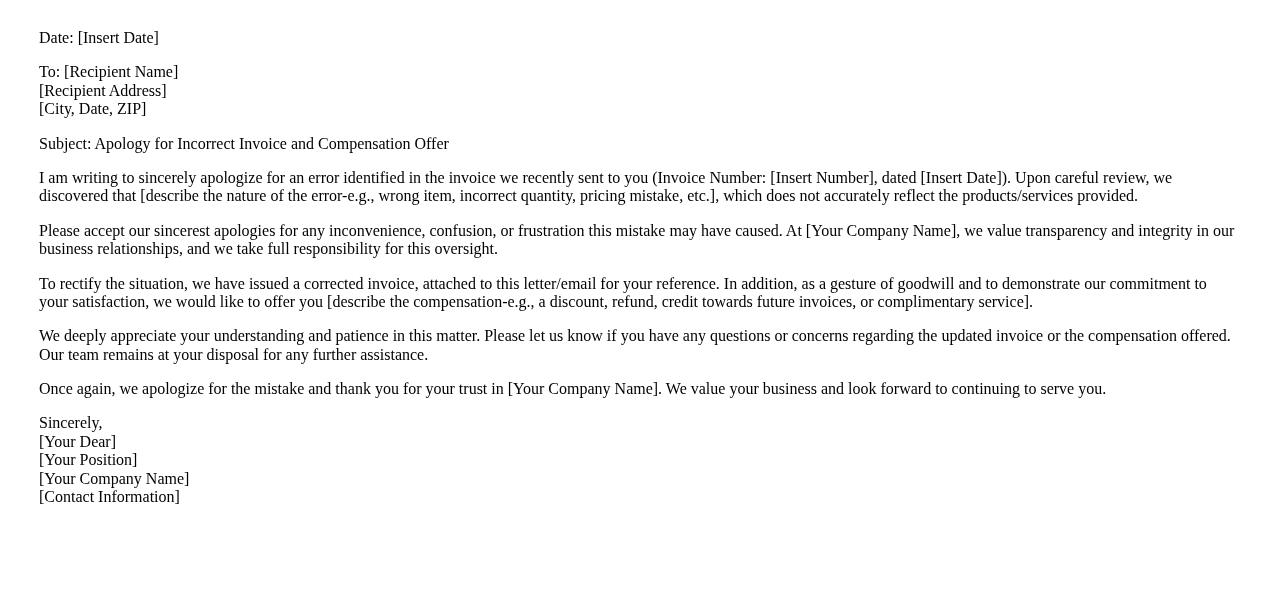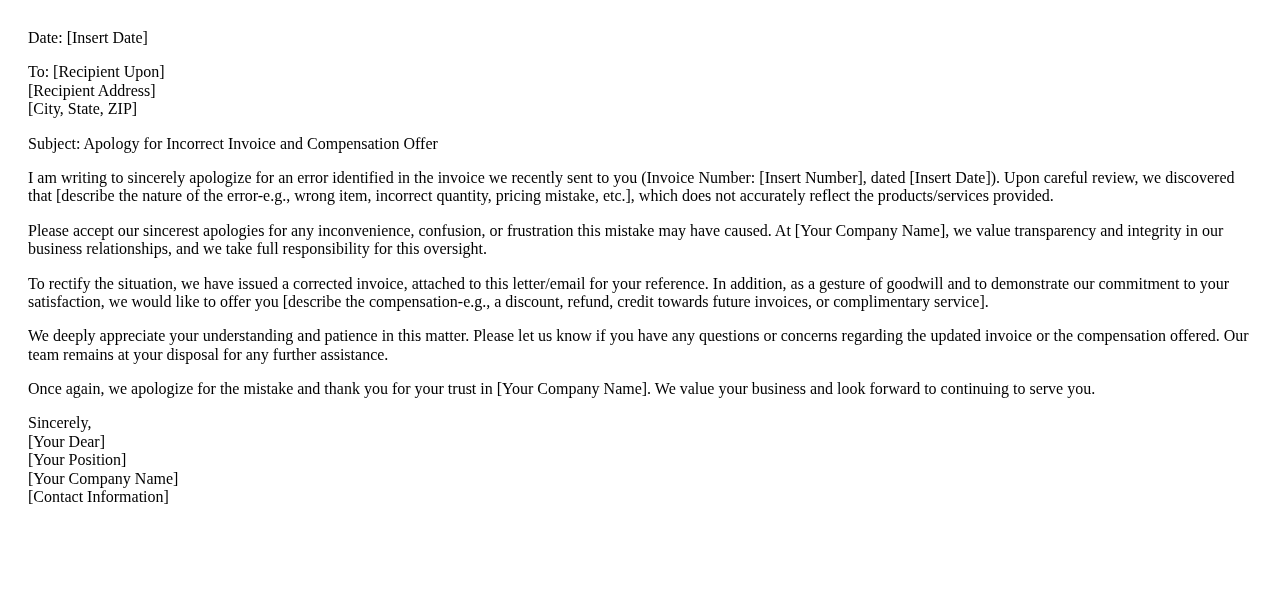--- a/index.html
+++ b/index.html
@@ -14,37 +14,37 @@
     box-sizing: border-box;
     padding: 13px 28px 0 28px;
     background: #ffffff;
     color: #000000;
     font-family: "Liberation Serif", "DejaVu Serif", serif;
     font-size: 16px;
     line-height: 1.15;
     overflow: hidden;
   }
   .page p.block {
-    margin: 16px 0;
+    margin: 16px 11px;
   }
   .line {
     display: block;
   }
 </style>
 </head>
 <body>
 
 <div class="page">
 
   <p class="block">Date: [Insert Date]</p>
 
   <p class="block">
-    <span class="line">To: [Recipient Upon]</span>
+    <span class="line">To: [Recipient Name]</span>
     <span class="line">[Recipient Address]</span>
-    <span class="line">[City, State, ZIP]</span>
+    <span class="line">[City, Date, ZIP]</span>
   </p>
 
   <p class="block">Subject: Apology for Incorrect Invoice and Compensation Offer</p>
 
 
   <p class="block">I am writing to sincerely apologize for an error identified in the invoice we recently sent to you (Invoice Number: [Insert Number], dated [Insert Date]). Upon careful review, we discovered that [describe the nature of the error-e.g., wrong item, incorrect quantity, pricing mistake, etc.], which does not accurately reflect the products/services provided.</p>
   <p class="block">Please accept our sincerest apologies for any inconvenience, confusion, or frustration this mistake may have caused. At [Your Company Name], we value transparency and integrity in our business relationships, and we take full responsibility for this oversight.</p>
   <p class="block">To rectify the situation, we have issued a corrected invoice, attached to this letter/email for your reference. In addition, as a gesture of goodwill and to demonstrate our commitment to your satisfaction, we would like to offer you [describe the compensation-e.g., a discount, refund, credit towards future invoices, or complimentary service].</p>
   <p class="block">We deeply appreciate your understanding and patience in this matter. Please let us know if you have any questions or concerns regarding the updated invoice or the compensation offered. Our team remains at your disposal for any further assistance.</p>
   <p class="block">Once again, we apologize for the mistake and thank you for your trust in [Your Company Name]. We value your business and look forward to continuing to serve you.</p>

